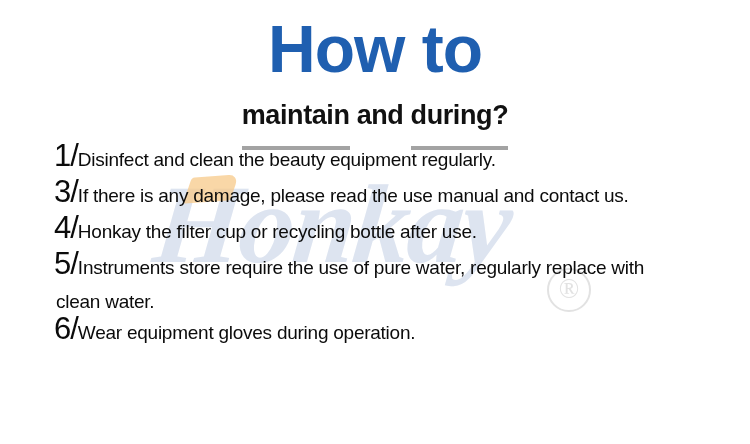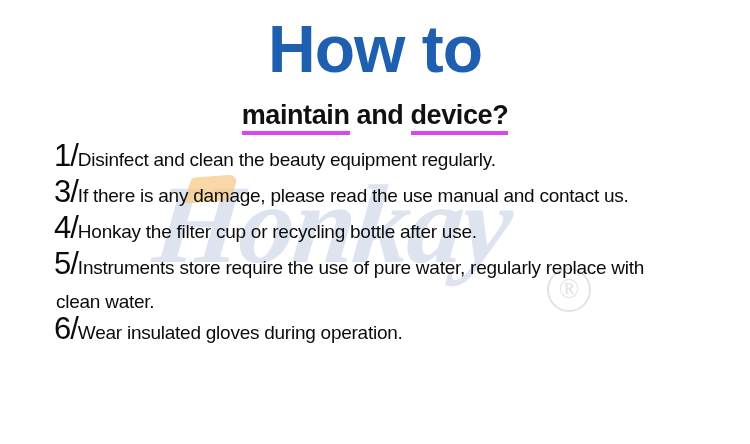--- a/index.html
+++ b/index.html
@@ -97,22 +97,22 @@
     text-align: center;
     font-family: "Liberation Sans", sans-serif;
     font-weight: bold;
     font-size: 27px;
     line-height: 1.12;
     letter-spacing: -0.4px;
     color: #111111;
     white-space: nowrap;
   }
   .subtitle .ul {
-    border-bottom: 4px solid #d946ef;
-    padding-bottom: 1px;
+    border-bottom: 4px solid #a3a3a3;
+    padding-bottom: 16px;
   }
 
   .list {
     position: absolute;
     left: 54px;
     top: 140px;
     width: 690px;
   }
   .item {
     display: block;
@@ -149,32 +149,32 @@
   <div class="watermark-layer">
     <div class="wm-text">Honkay</div>
     <div class="wm-accent"></div>
     <div class="wm-reg">®</div>
   </div>
 
   <div class="content">
 
     <div class="title">How to</div>
 
-    <div class="subtitle"><span class="ul">maintain</span><span> and </span><span class="ul">device?</span></div>
+    <div class="subtitle"><span class="ul">maintain</span><span> and </span><span class="ul">during?</span></div>
 
     <div class="list">
 
       <div class="item"><span class="num">1/</span><span class="body">Disinfect and clean the beauty equipment regularly.</span></div>
 
 
       <div class="item"><span class="num">3/</span><span class="body">If there is any damage, please read the use manual and contact us.</span></div>
 
       <div class="item"><span class="num">4/</span><span class="body">Honkay the filter cup  or recycling bottle after use.</span></div>
 
       <div class="item"><span class="num">5/</span><span class="body">Instruments store require the use of pure water, regularly replace with</span></div>
       <div class="cont body">clean water.</div>
 
-      <div class="item"><span class="num">6/</span><span class="body">Wear insulated gloves during operation.</span></div>
+      <div class="item"><span class="num">6/</span><span class="body">Wear equipment gloves during operation.</span></div>
 
     </div>
 
   </div>
 </div>
 
 </body></html>

